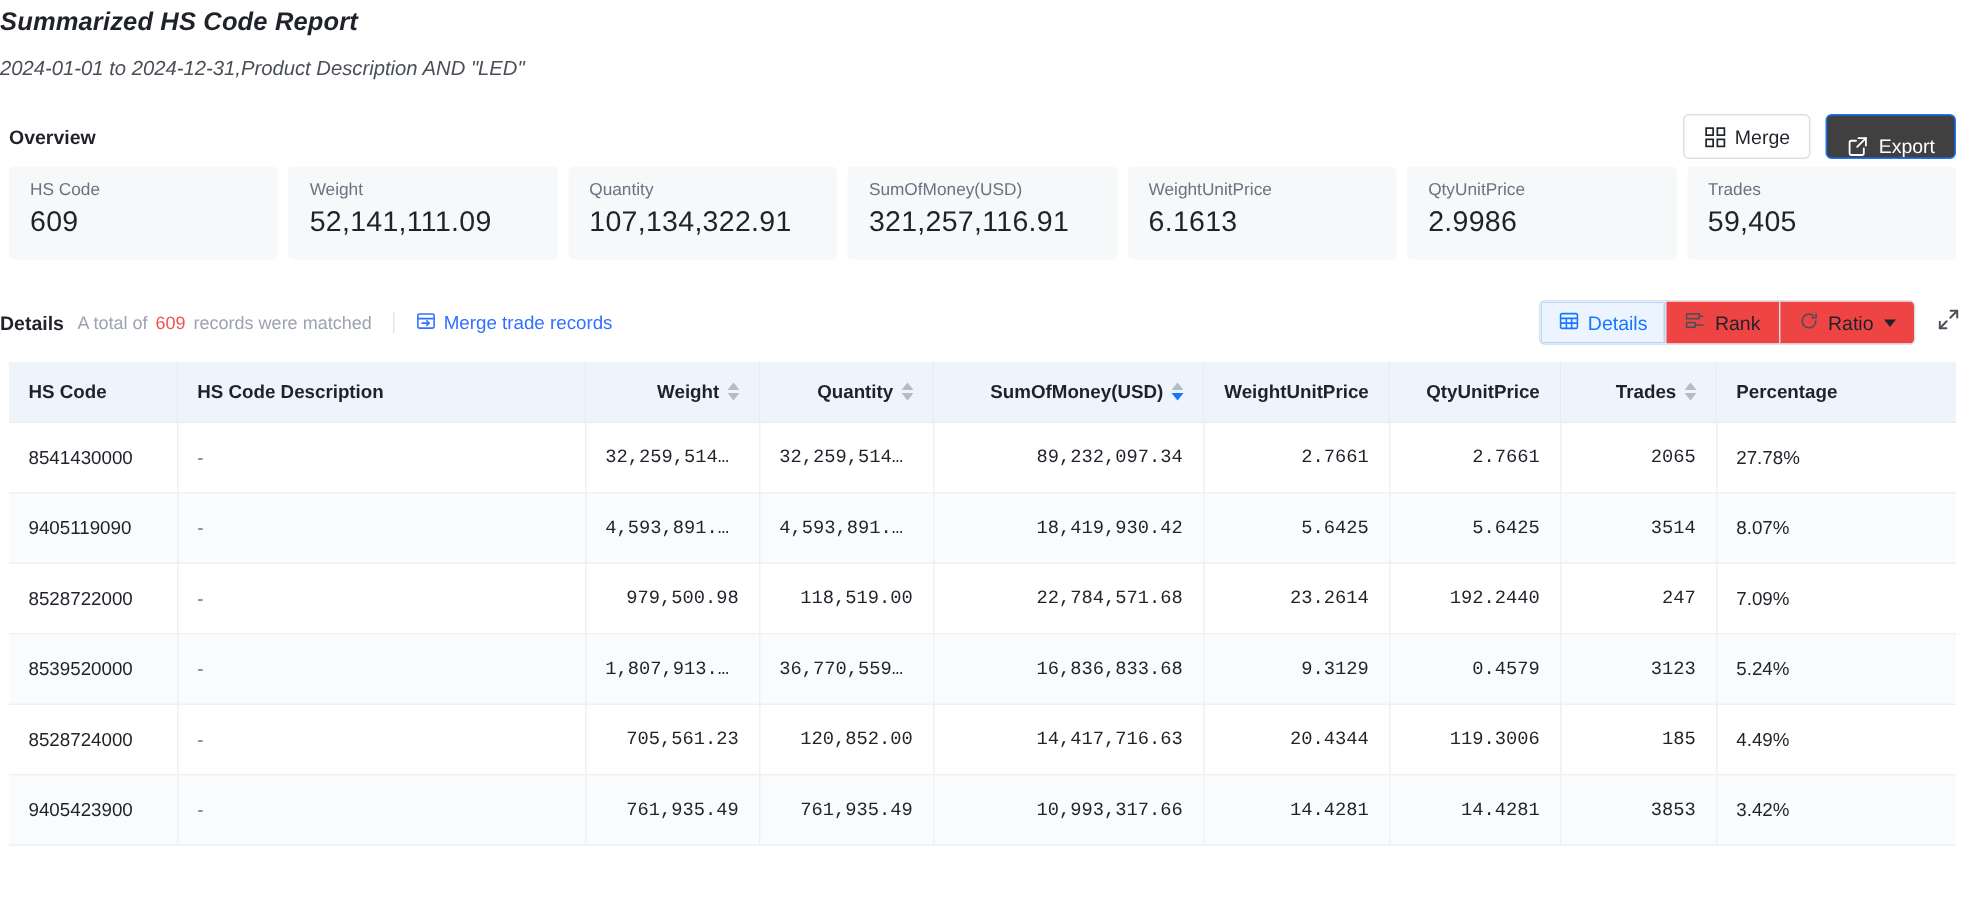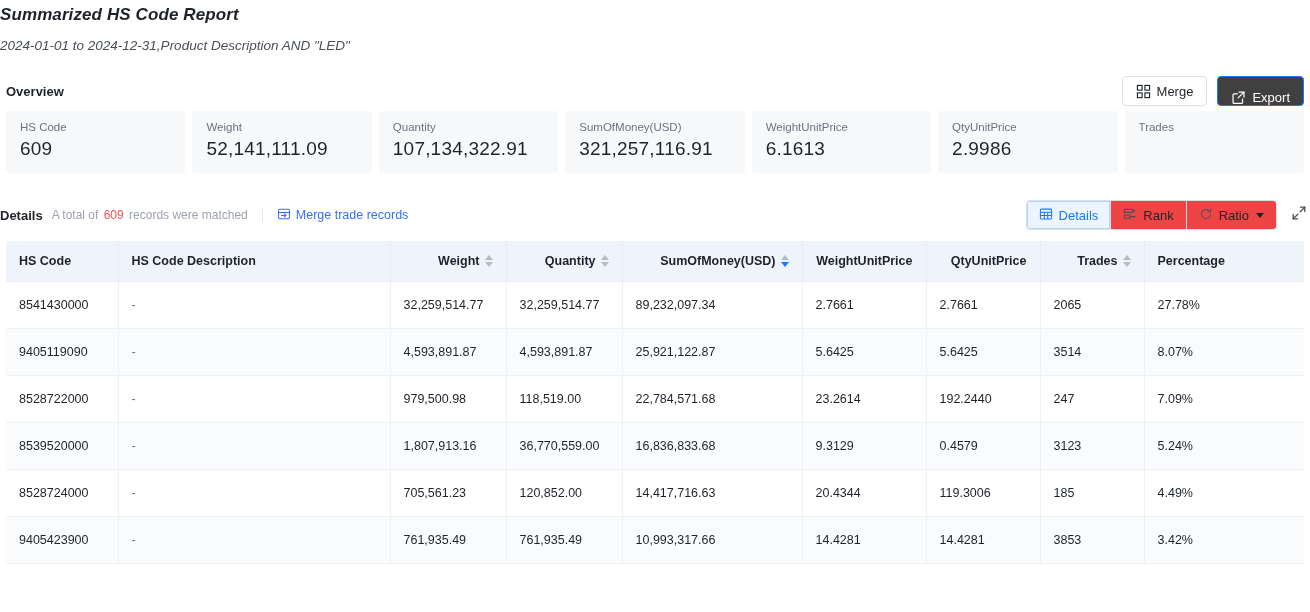--- a/index.html
+++ b/index.html
@@ -219,21 +219,21 @@
     padding: 0 13px;
     border-right: 1px solid #eef0f3;
     border-bottom: 1px solid #eef0f3;
     color: #1f2329;
     white-space: nowrap;
     overflow: hidden;
     text-overflow: ellipsis;
   }
   tbody td:last-child { border-right: none; }
   tbody tr:nth-child(even) { background: #fafbfc; }
-  .num { text-align: left; }
+  .num { text-align: right; font-family: Liberation Mono, monospace; }
   .dash { color: #6b7280; }
 
   .th-inner {
     display: flex;
     align-items: center;
     gap: 5px;
   }
   .th-inner.right { justify-content: flex-end; }
 
   .sorter {
@@ -310,20 +310,21 @@
   <div class="card">
     <div class="card-label">WeightUnitPrice</div>
     <div class="card-value">6.1613</div>
   </div>
   <div class="card">
     <div class="card-label">QtyUnitPrice</div>
     <div class="card-value">2.9986</div>
   </div>
   <div class="card">
     <div class="card-label">Trades</div>
+    <div class="card-value">59,405</div>
   </div>
 </div>
 
 <div class="details-bar">
   <span class="details-title">Details</span>
   <span class="details-note">
     <span>A total of</span>
     <span class="count">609</span>
     <span>records were matched</span>
   </span>
@@ -478,21 +479,21 @@
           <td class="num">2.7661</td>
           <td class="num">2.7661</td>
           <td class="num">2065</td>
           <td>27.78%</td>
         </tr>
         <tr>
           <td>9405119090</td>
           <td class="dash">-</td>
           <td class="num">4,593,891.87</td>
           <td class="num">4,593,891.87</td>
-          <td class="num">25,921,122.87</td>
+          <td class="num">18,419,930.42</td>
           <td class="num">5.6425</td>
           <td class="num">5.6425</td>
           <td class="num">3514</td>
           <td>8.07%</td>
         </tr>
         <tr>
           <td>8528722000</td>
           <td class="dash">-</td>
           <td class="num">979,500.98</td>
           <td class="num">118,519.00</td>

